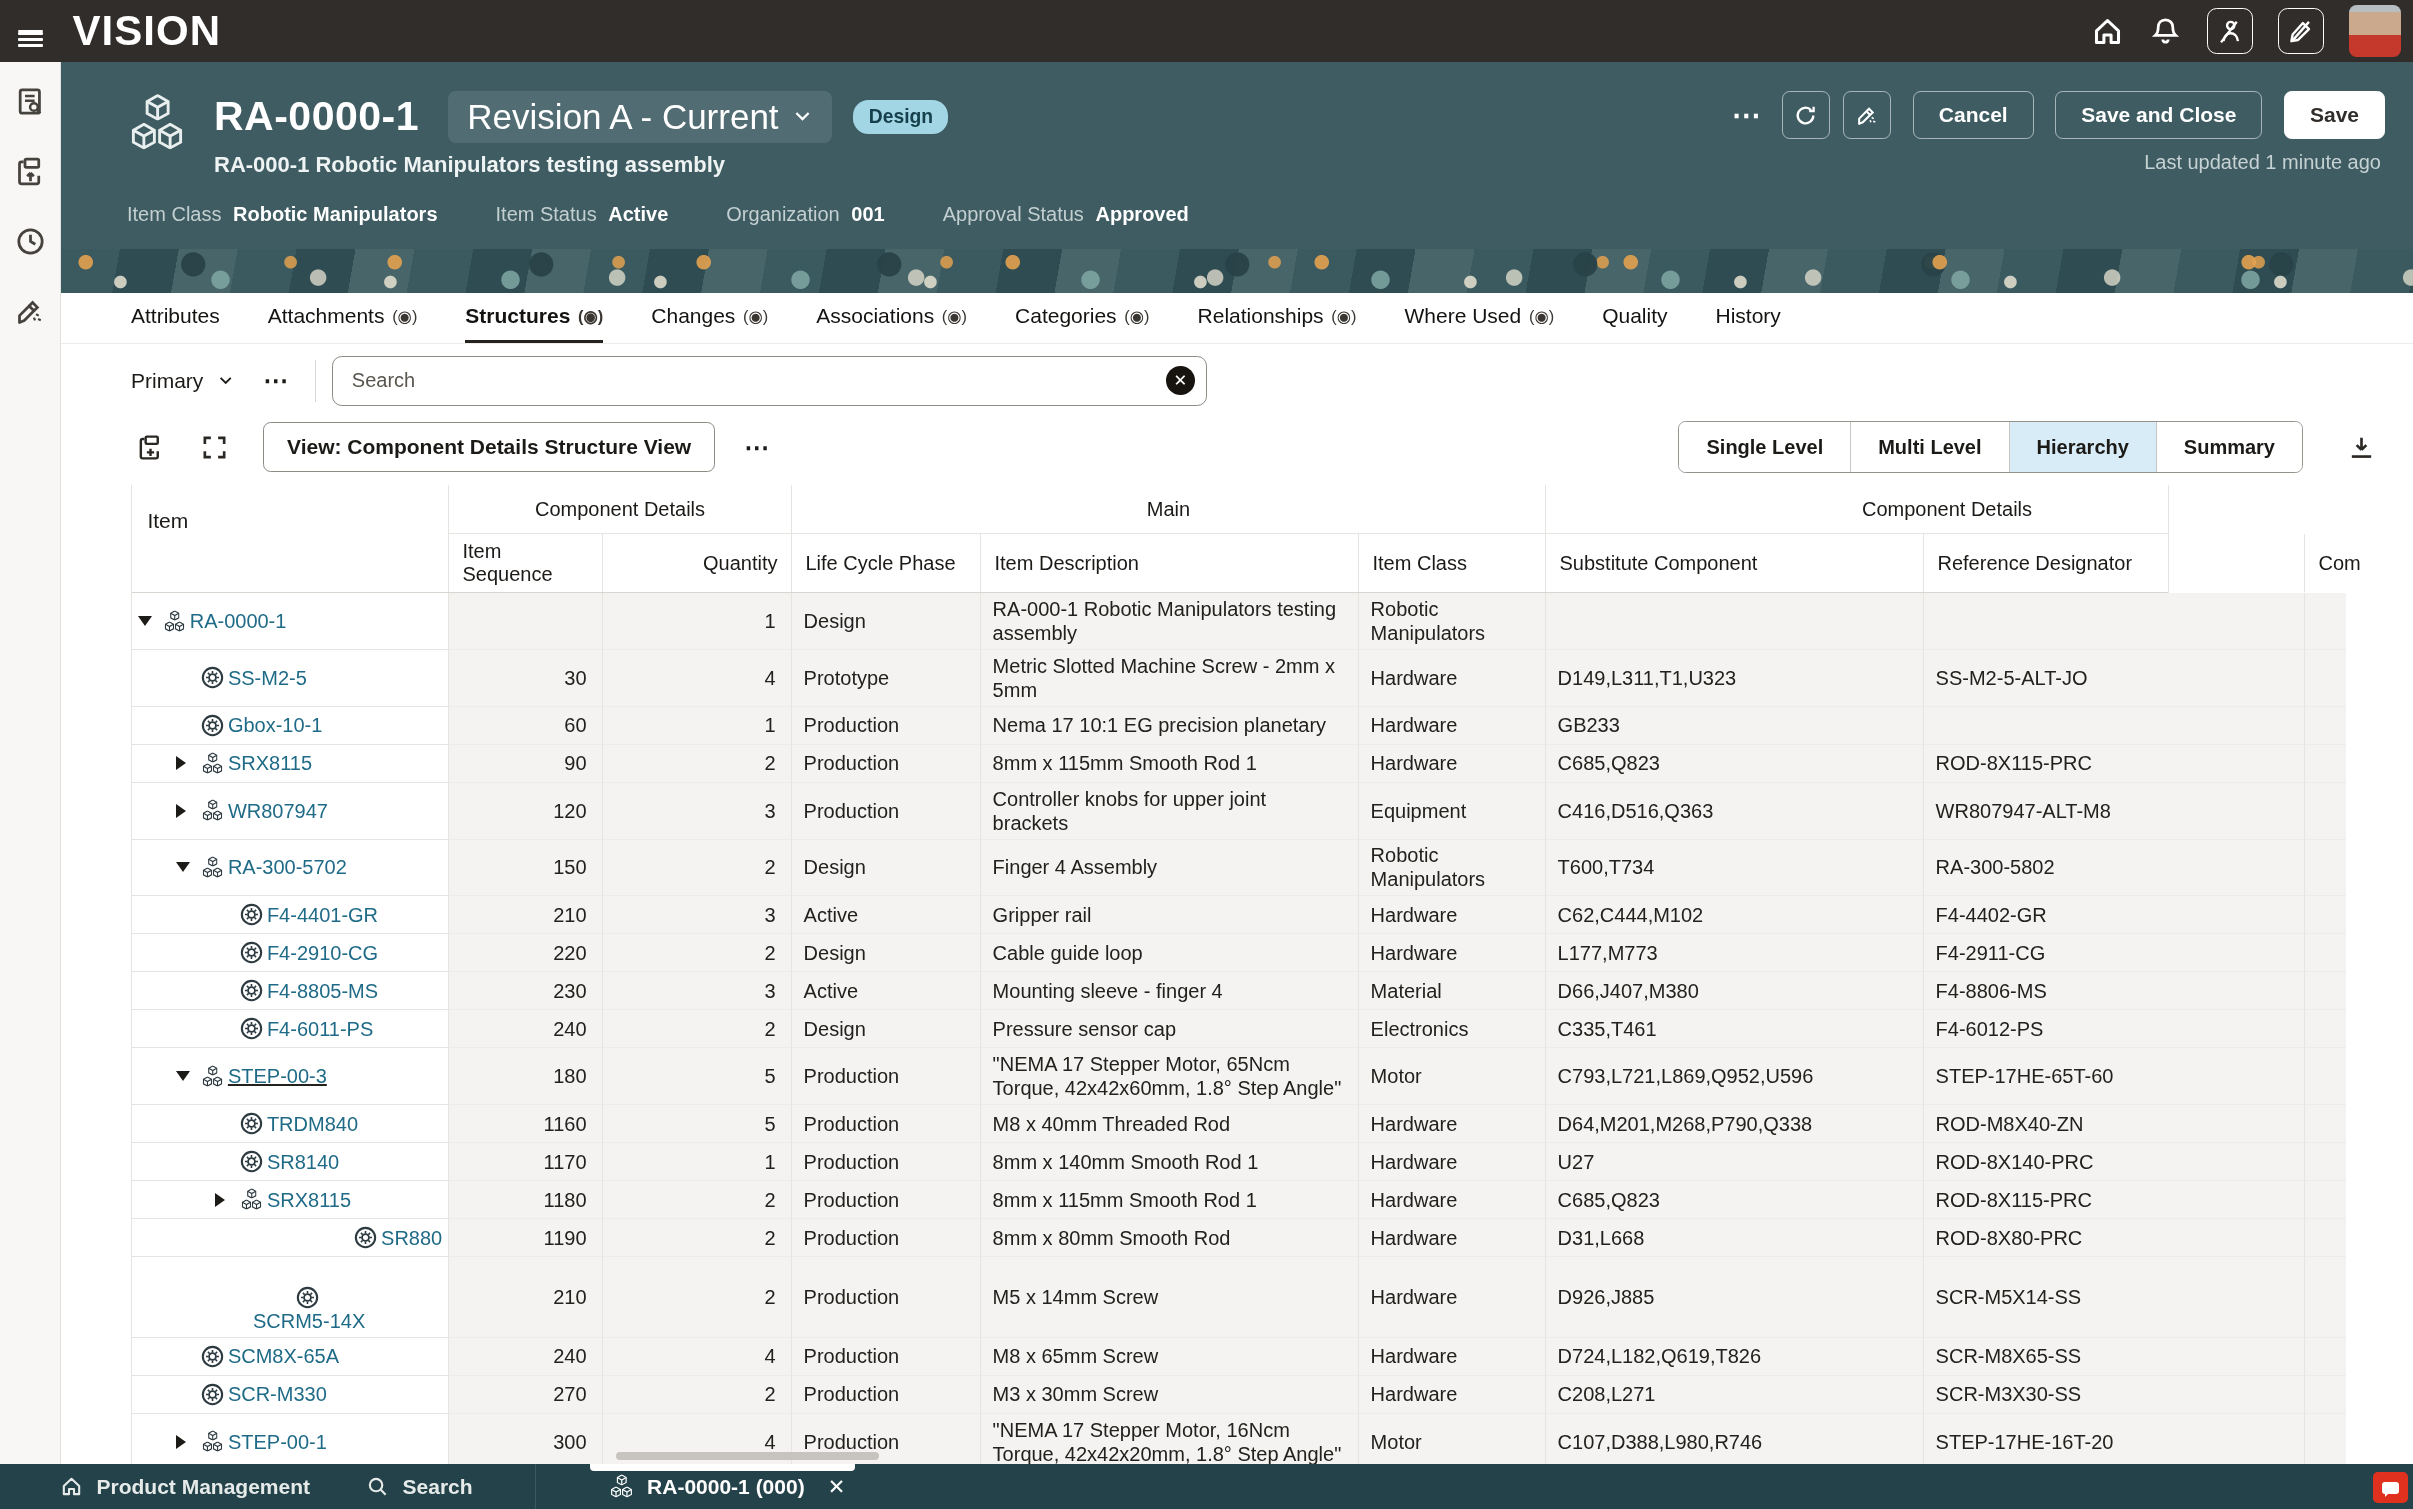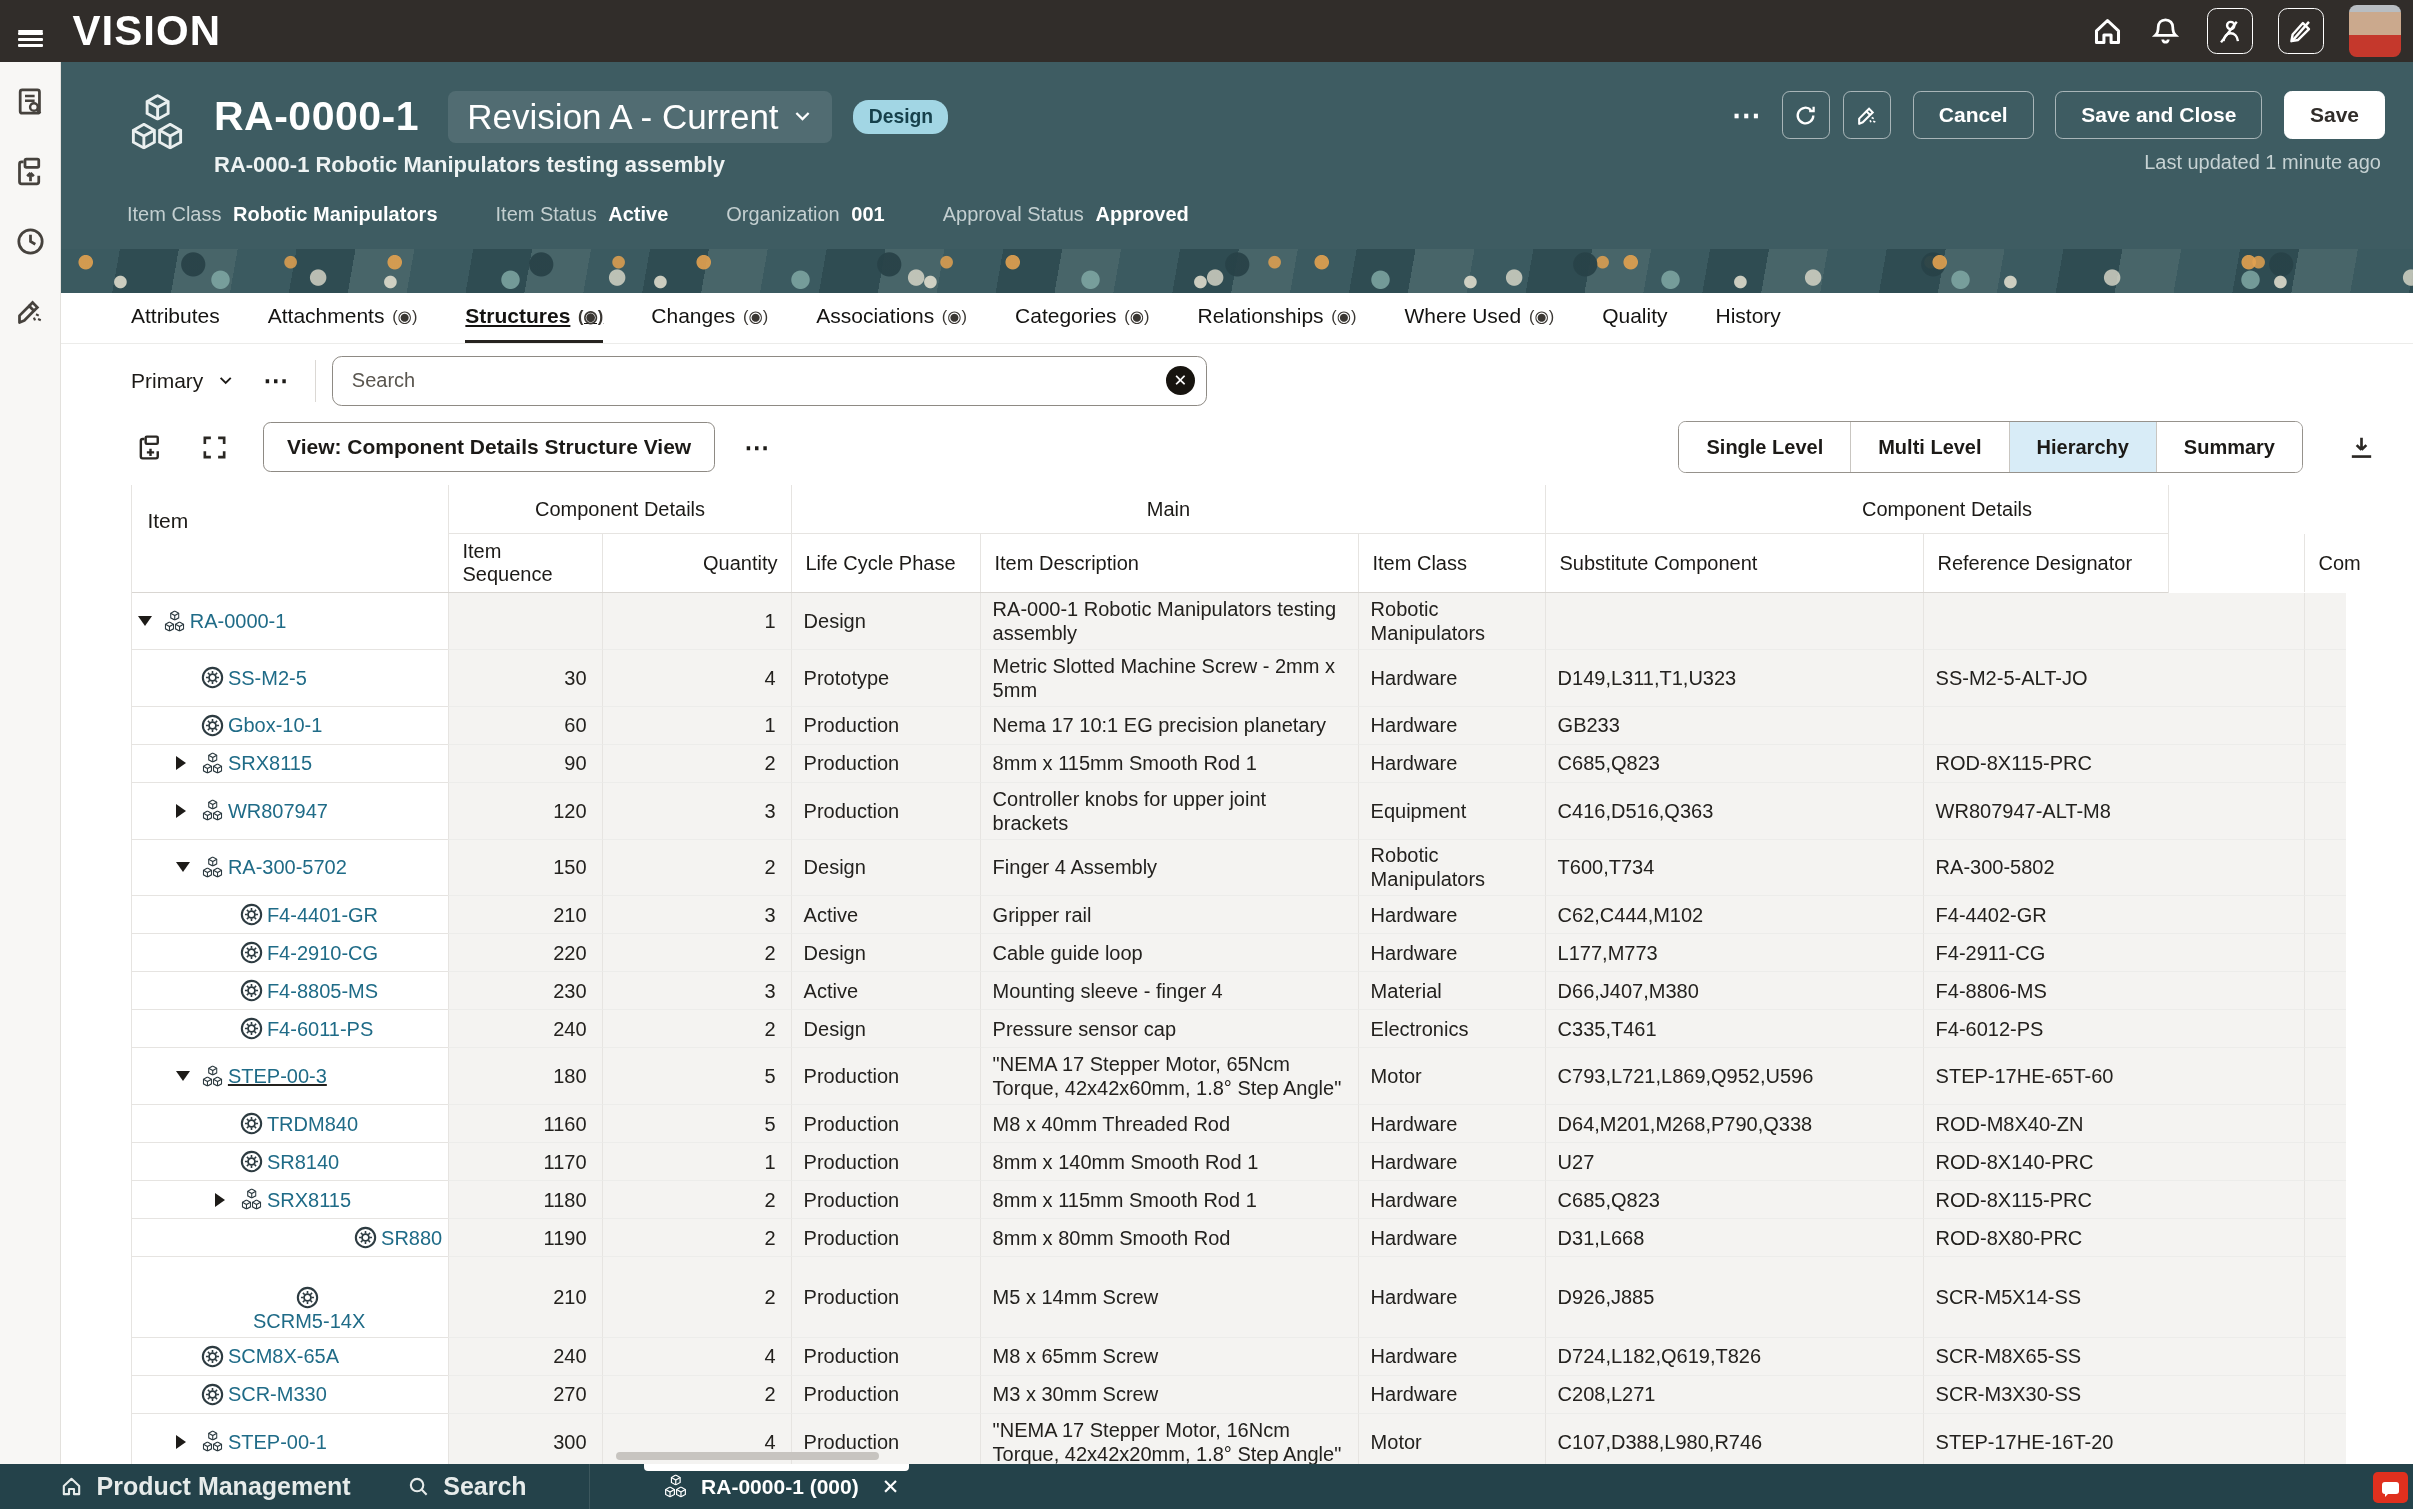--- a/index.html
+++ b/index.html
@@ -48,21 +48,21 @@
       radial-gradient(circle at 55% 70%, rgba(127,168,164,.85) 0 8.7px, transparent 9.7px),
       radial-gradient(circle at 70% 30%, rgba(226,161,79,.85) 0 5.8px, transparent 6.8px),
       radial-gradient(circle at 86% 65%, rgba(231,227,210,.75) 0 7.7px, transparent 8.7px),
       repeating-linear-gradient(100deg,#3b5a60 0 58px,#2f4c52 58px 116px,#486569 116px 174px);
     background-size:309px 100%,270px 100%,348px 100%,290px 100%,328px 100%,299px 100%,auto;}
   
   .content{position:absolute;left:61px;top:294px;width:2353px;height:1170px;background:#fff;}
   
   .tabs{display:flex;align-items:flex-end;gap:48px;height:50px;padding-left:70px;border-bottom:1px solid #ececea;}
   .tab{display:flex;align-items:center;gap:7.7px;font-size:21px;color:#141311;padding-bottom:11.6px;cursor:pointer;border-bottom:3.9px solid transparent;}
-  .tab.selected{font-weight:700;border-bottom-color:#26231f;text-decoration:underline;}
+  .tab.selected{font-weight:700;border-bottom-color:#26231f;}
   .tab-badge{font-size:16.4px;color:#3a3733;}
   
   .filter-row{display:flex;align-items:center;height:62px;margin-top:5.8px;padding-left:70px;}
   .struct-dd{display:flex;align-items:center;gap:13.5px;font-size:21px;color:#1c1a17;cursor:pointer;}
   .struct-dd svg{width:17.4px;height:17.4px;}
   .row-dots{font-size:25px;font-weight:700;letter-spacing:1.9px;color:#1c1a17;margin:0 25px 0 29px;cursor:pointer;}
   .vsep{width:1px;height:42px;background:#dbd8d4;margin-right:15.4px;}
   .search-wrap{position:relative;width:875px;}
   .search-input{width:100%;height:50px;border:1px solid #8e8a84;border-radius:9.7px;font-size:20px;padding:0 54px 0 19.3px;font-family:inherit;color:#23211e;background:#fff;}
   .search-input::placeholder{color:#5a564f;}
@@ -98,21 +98,21 @@
   .caret{width:0;height:0;}
   .caret.expanded{border-left:7.7px solid transparent;border-right:7.7px solid transparent;border-top:10.6px solid #1d1b18;}
   .caret.collapsed{border-top:7.7px solid transparent;border-bottom:7.7px solid transparent;border-left:10.6px solid #1d1b18;}
   .caret.none{visibility:hidden;}
   .itemicon{width:23px;height:23px;flex:0 0 23px;color:#2d3b41;margin-right:3.9px;}
   .itemlink{color:var(--link,#1f6b87);text-decoration:none;cursor:pointer;}
   
   .hscroll{position:absolute;left:616px;top:1452px;width:263px;height:7.7px;border-radius:3.9px;background:#c7c4c0;}
   
   .taskbar{position:absolute;left:0;bottom:0;width:2414px;height:45px;background:var(--taskbar_bg,#24424a);display:flex;align-items:center;color:#e6ebea;}
-  .tk-item{display:flex;align-items:center;gap:13.5px;font-size:25px;font-weight:600;cursor:pointer;}
+  .tk-item{display:flex;align-items:center;gap:13.5px;font-size:21px;font-weight:600;cursor:pointer;}
   .tk-item svg{width:23px;height:23px;}
   .tk-pm{margin-left:60px;}
   .tk-search{margin-left:56px;}
   .tk-sep{width:1px;height:45px;background:#3c575d;margin-left:62px;}
   .tk-tab{position:relative;height:45px;display:flex;align-items:center;gap:13.5px;padding:0 25px 0 73px;font-size:21px;font-weight:700;color:#fff;cursor:pointer;}
   .tk-tab svg{width:25px;height:25px;}
   .tk-tab .indicator{position:absolute;left:54px;right:15.4px;top:0;height:6.8px;background:#fff;border-radius:0 0 3.9px 3.9px;}
   .tk-close{font-size:21px;font-weight:400;margin-left:9.7px;cursor:pointer;}
   .chat-badge{position:absolute;right:5.8px;bottom:5.8px;width:35px;height:31px;background:var(--alert_red,#e0301e);border-radius:4.8px;display:flex;align-items:center;justify-content:center;cursor:pointer;}
   .chat-badge .bubble{position:relative;width:17.4px;height:11.6px;background:#fff;border-radius:2.9px;}

